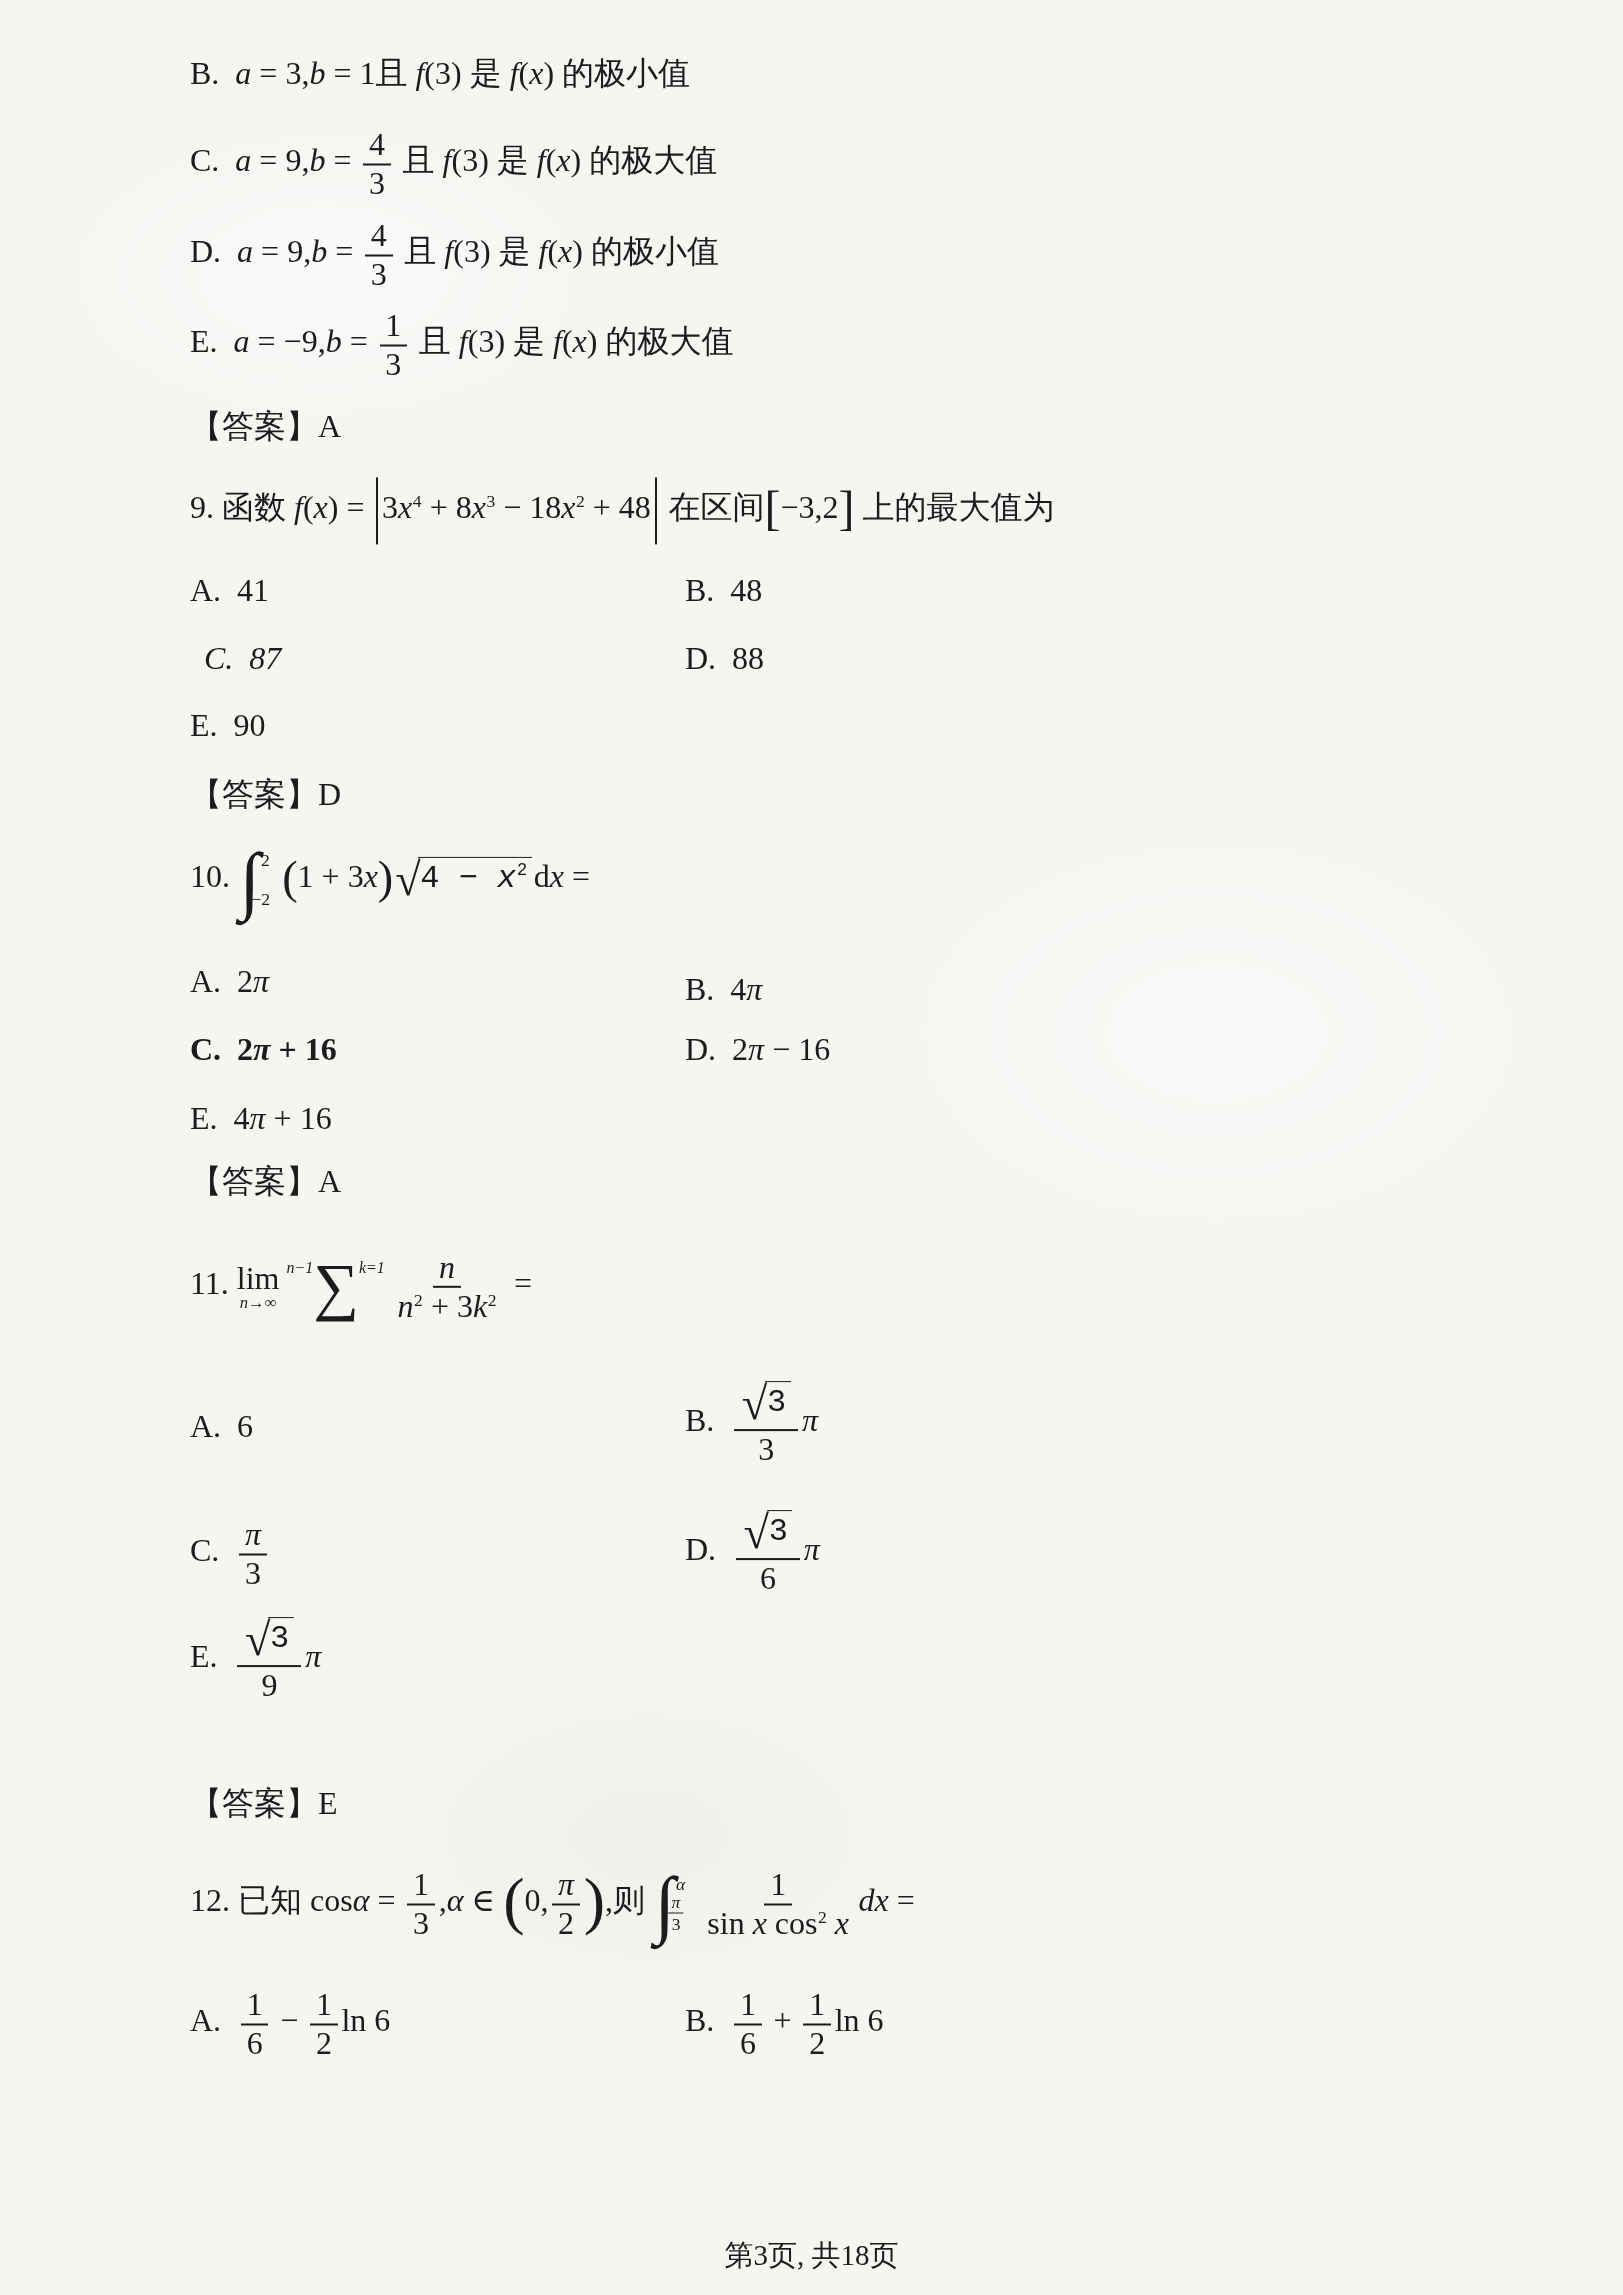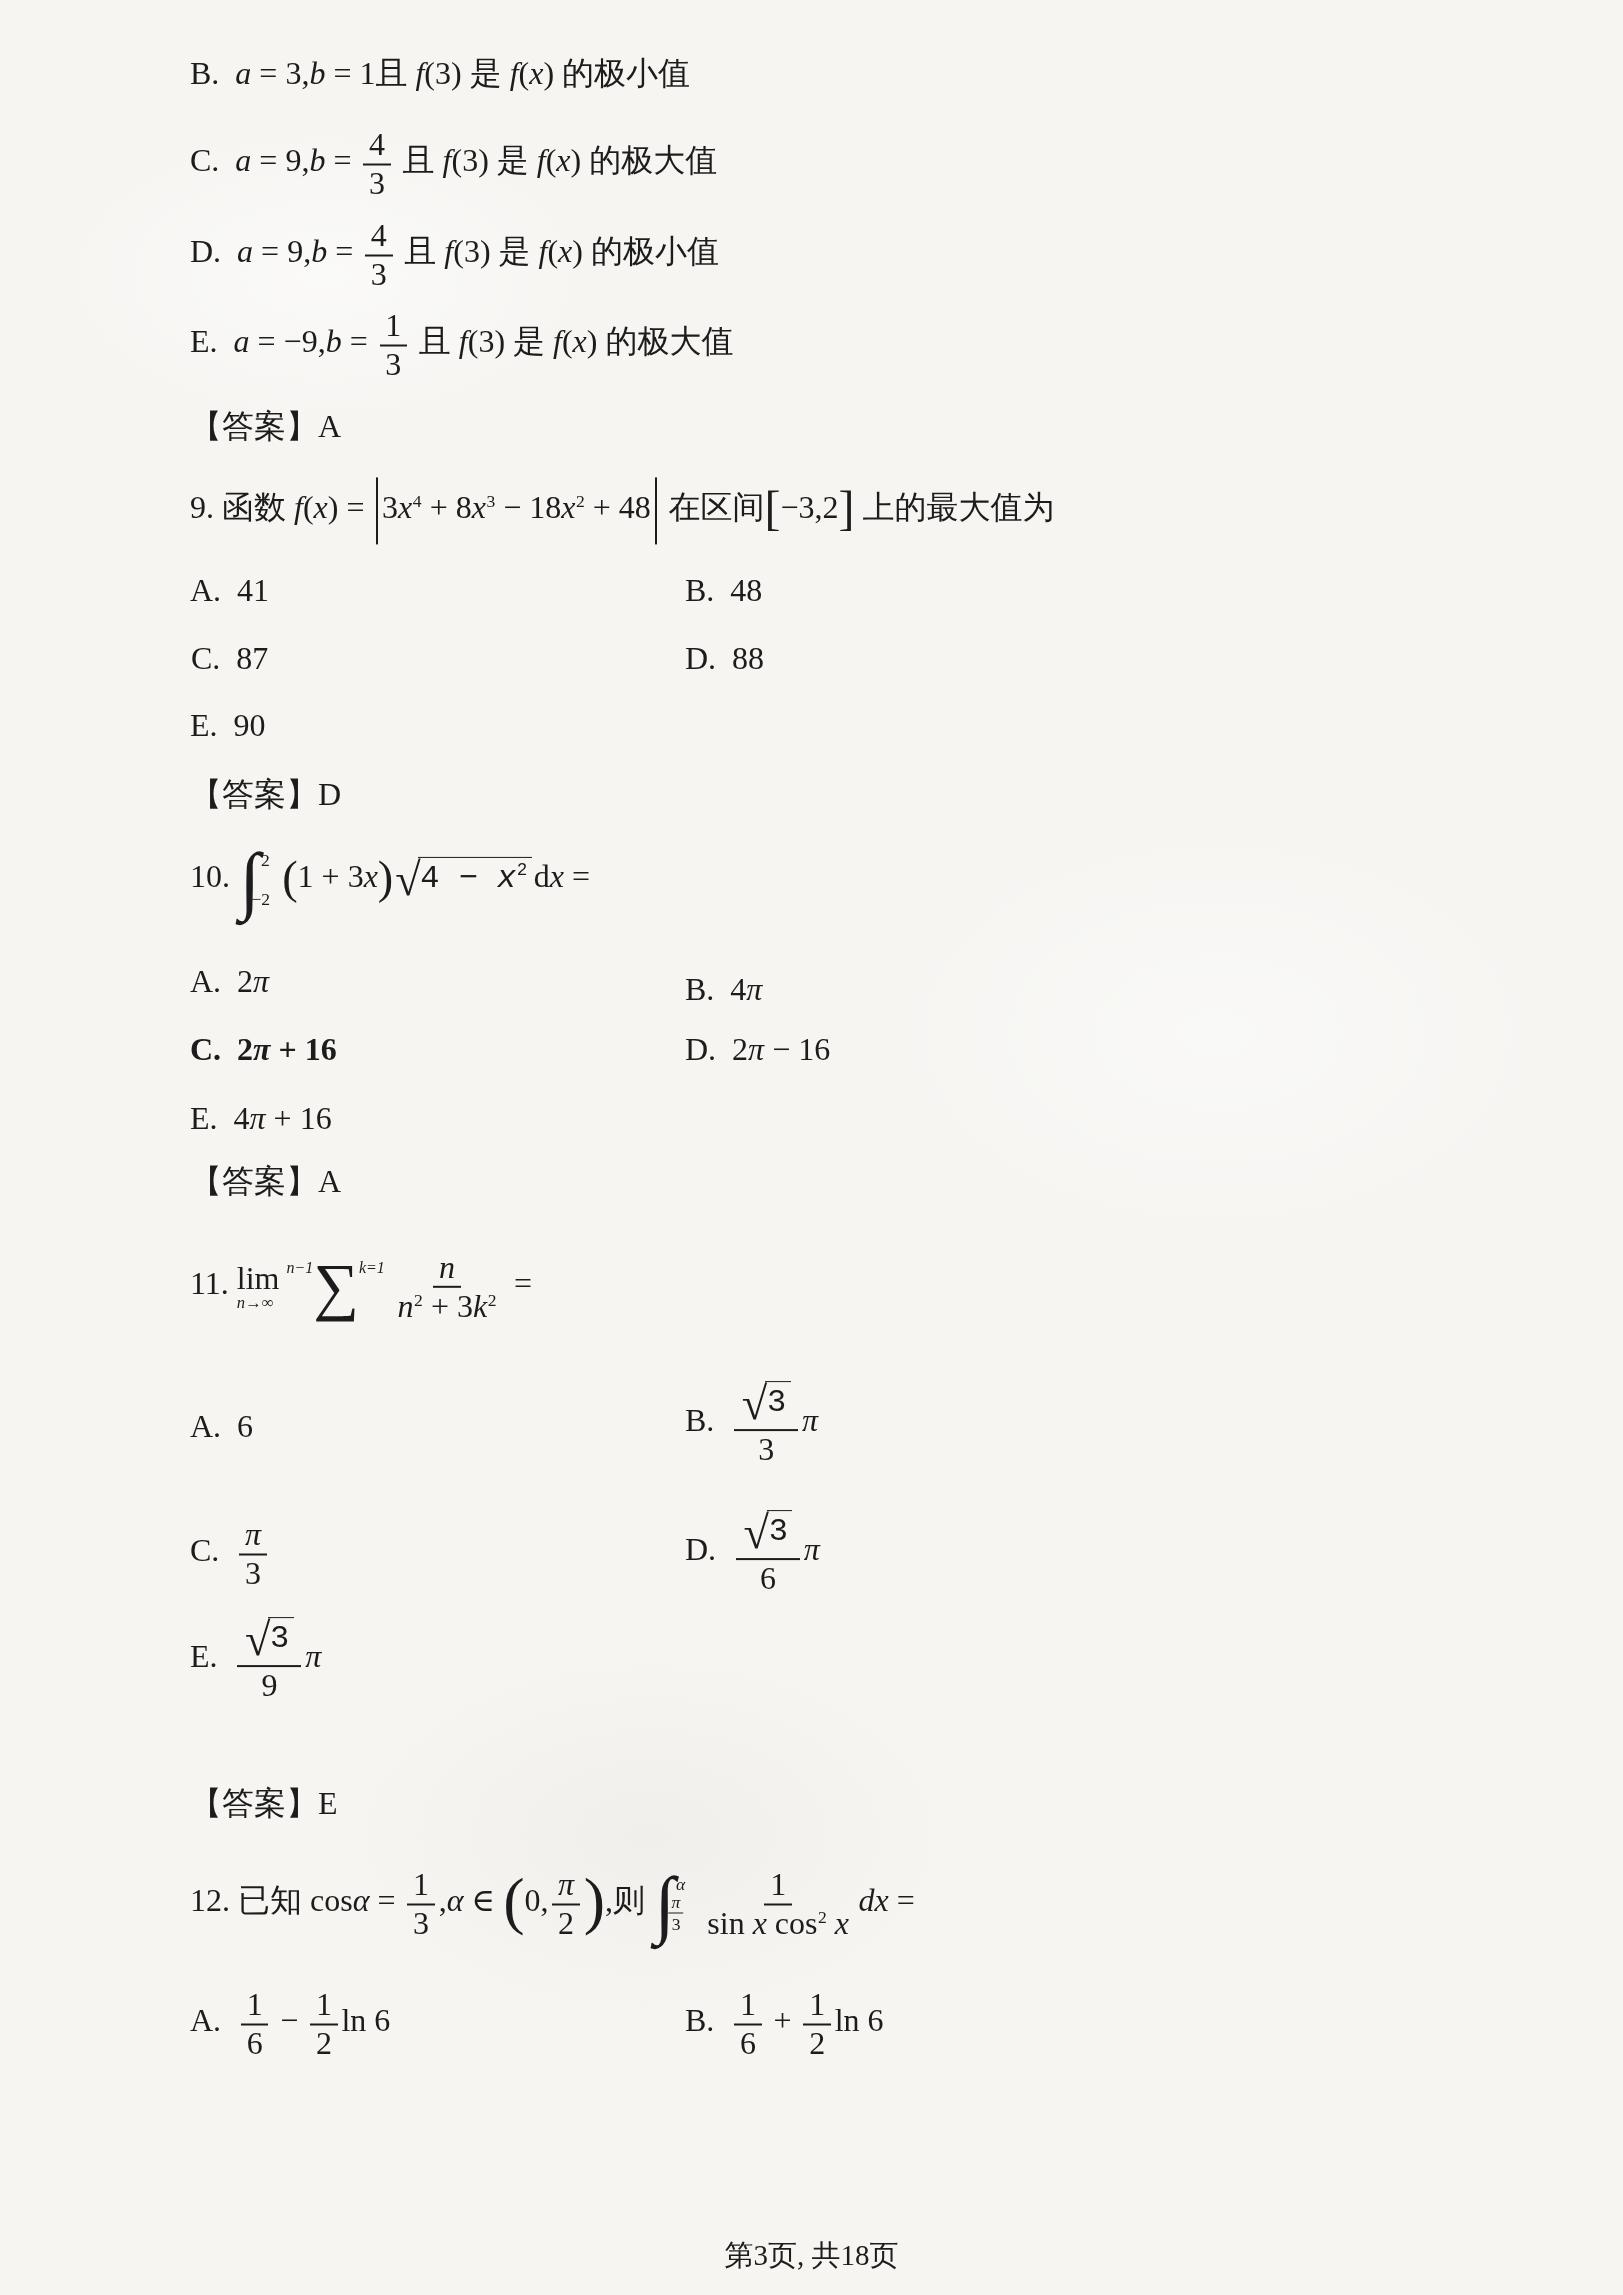--- a/index.html
+++ b/index.html
@@ -28,39 +28,39 @@
   .vbar{display:inline-block;width:0;border-left:0.065em solid currentColor;vertical-align:middle;margin:0 0.12em;}
   .bigd{display:inline-block;vertical-align:middle;line-height:0.72;transform:translateY(-0.04em);}
   .intwrap{display:inline-flex;align-items:center;vertical-align:middle;margin:0 0.1em 0 0.05em;}
   .intsign{font-size:2.35em;line-height:0.8;display:inline-block;}
   .intlims{display:inline-flex;flex-direction:column;justify-content:space-between;align-self:stretch;font-size:0.55em;line-height:1;padding:0.1em 0;}
   .ihi{display:block;transform:translateX(0.05em);}
   .ilo{display:block;transform:translateX(-0.5em);}
   .sum{display:inline-flex;flex-direction:row;align-items:flex-start;vertical-align:middle;margin:16px 0.1em;}
   .slim{font-size:0.5em;line-height:1.05;font-style:italic;}
   .ssig{font-size:2.0em;line-height:0.85;}
-  .lim{display:inline-flex;flex-direction:column;vertical-align:middle;margin-right:0.12em;}
+  .lim{display:inline-flex;flex-direction:column;align-items:center;vertical-align:middle;margin-right:0.12em;}
   .lword{line-height:1;}
   .lunder{font-size:0.52em;line-height:1.05;font-style:italic;}
   .footer{position:absolute;left:50%;top:2212px;transform:translate(-50%,-50%);font-size:29px;white-space:pre;margin-top:44px;}
 </style>
 </head>
 <body>
 
 <div class="page">
   <div id="lines">
       <div class="line" style="left: 190px; top: 73px;"><span class="tx">B.  </span><span class="it">a</span><span class="tx"> = 3,</span><span class="it">b</span><span class="tx"> = 1</span><span class="tx">且 </span><span class="it">f</span><span class="tx">(3)</span><span class="tx"> 是 </span><span class="it">f</span><span class="tx">(</span><span class="it">x</span><span class="tx">)</span><span class="tx"> 的极小值</span></div>
       <div class="line" style="left: 190px; top: 164px;"><span class="tx">C.  </span><span class="it">a</span><span class="tx"> = 9,</span><span class="it">b</span><span class="tx"> = </span><span class="frac"><span class="num"><span class="tx">4</span></span><span class="den"><span class="tx">3</span></span></span><span class="tx"> 且 </span><span class="it">f</span><span class="tx">(3)</span><span class="tx"> 是 </span><span class="it">f</span><span class="tx">(</span><span class="it">x</span><span class="tx">)</span><span class="tx"> 的极大值</span></div>
       <div class="line" style="left: 190px; top: 255px;"><span class="tx">D.  </span><span class="it">a</span><span class="tx"> = 9,</span><span class="it">b</span><span class="tx"> = </span><span class="frac"><span class="num"><span class="tx">4</span></span><span class="den"><span class="tx">3</span></span></span><span class="tx"> 且 </span><span class="it">f</span><span class="tx">(3)</span><span class="tx"> 是 </span><span class="it">f</span><span class="tx">(</span><span class="it">x</span><span class="tx">)</span><span class="tx"> 的极小值</span></div>
       <div class="line" style="left: 190px; top: 345px;"><span class="tx">E.  </span><span class="it">a</span><span class="tx"> = −9,</span><span class="it">b</span><span class="tx"> = </span><span class="frac"><span class="num"><span class="tx">1</span></span><span class="den"><span class="tx">3</span></span></span><span class="tx"> 且 </span><span class="it">f</span><span class="tx">(3)</span><span class="tx"> 是 </span><span class="it">f</span><span class="tx">(</span><span class="it">x</span><span class="tx">)</span><span class="tx"> 的极大值</span></div>
       <div class="line" style="left: 190px; top: 426px;"><span class="tx">【答案】A</span></div>
       <div class="line" style="left: 190px; top: 511px;"><span class="tx">9. 函数 </span><span class="it">f</span><span class="tx">(</span><span class="it">x</span><span class="tx">) = </span><span class="vbar" style="height: 2.1em;"></span><span class="tx">3</span><span class="it">x</span><sup class="sup">4</sup><span class="tx"> + 8</span><span class="it">x</span><sup class="sup">3</sup><span class="tx"> − 18</span><span class="it">x</span><sup class="sup">2</sup><span class="tx"> + 48</span><span class="vbar" style="height: 2.1em;"></span><span class="tx"> 在区间</span><span class="bigd" style="font-size: 1.5em;">[</span><span class="tx">−3,2</span><span class="bigd" style="font-size: 1.5em;">]</span><span class="tx"> 上的最大值为</span></div>
       <div class="line" style="left: 190px; top: 590px;"><span class="tx">A.  41</span></div>
       <div class="line" style="left: 685px; top: 590px;"><span class="tx">B.  48</span></div>
-      <div class="line" style="left: 191px; top: 658px;"><span class="tx">C.  87</span></div>
+      <div class="line" style="left: 204px; top: 658px; font-style: italic;"><span class="tx">C.  87</span></div>
       <div class="line" style="left: 685px; top: 658px;"><span class="tx">D.  88</span></div>
       <div class="line" style="left: 190px; top: 725px;"><span class="tx">E.  90</span></div>
       <div class="line" style="left: 190px; top: 794px;"><span class="tx">【答案】D</span></div>
       <div class="line" style="left: 190px; top: 880px;"><span class="tx">10. </span><span class="intwrap"><span class="intsign">∫</span><span class="intlims"><span class="ihi"><span class="tx">2</span></span><span class="ilo"><span class="tx">−2</span></span></span></span><span class="bigd" style="font-size: 1.45em;">(</span><span class="tx">1 + 3</span><span class="it">x</span><span class="bigd" style="font-size: 1.45em;">)</span><span class="sqrt"><span class="rad">√</span><span class="radbody"><span class="tx">4 − </span><span class="it">x</span><sup class="sup">2</sup></span></span><span class="tx">d</span><span class="it">x</span><span class="tx"> =</span></div>
       <div class="line" style="left: 190px; top: 981px;"><span class="tx">A.  2</span><span class="it">π</span></div>
       <div class="line" style="left: 685px; top: 981px; margin-top: 8px;"><span class="tx">B.  4</span><span class="it">π</span></div>
       <div class="line" style="left: 190px; top: 1049px; font-weight: bold;"><span class="tx">C.  2</span><span class="it">π</span><span class="tx"> + 16</span></div>
       <div class="line" style="left: 685px; top: 1049px;"><span class="tx">D.  2</span><span class="it">π</span><span class="tx"> − 16</span></div>
       <div class="line" style="left: 190px; top: 1118px;"><span class="tx">E.  4</span><span class="it">π</span><span class="tx"> + 16</span></div>
       <div class="line" style="left: 190px; top: 1181px;"><span class="tx">【答案】A</span></div>

